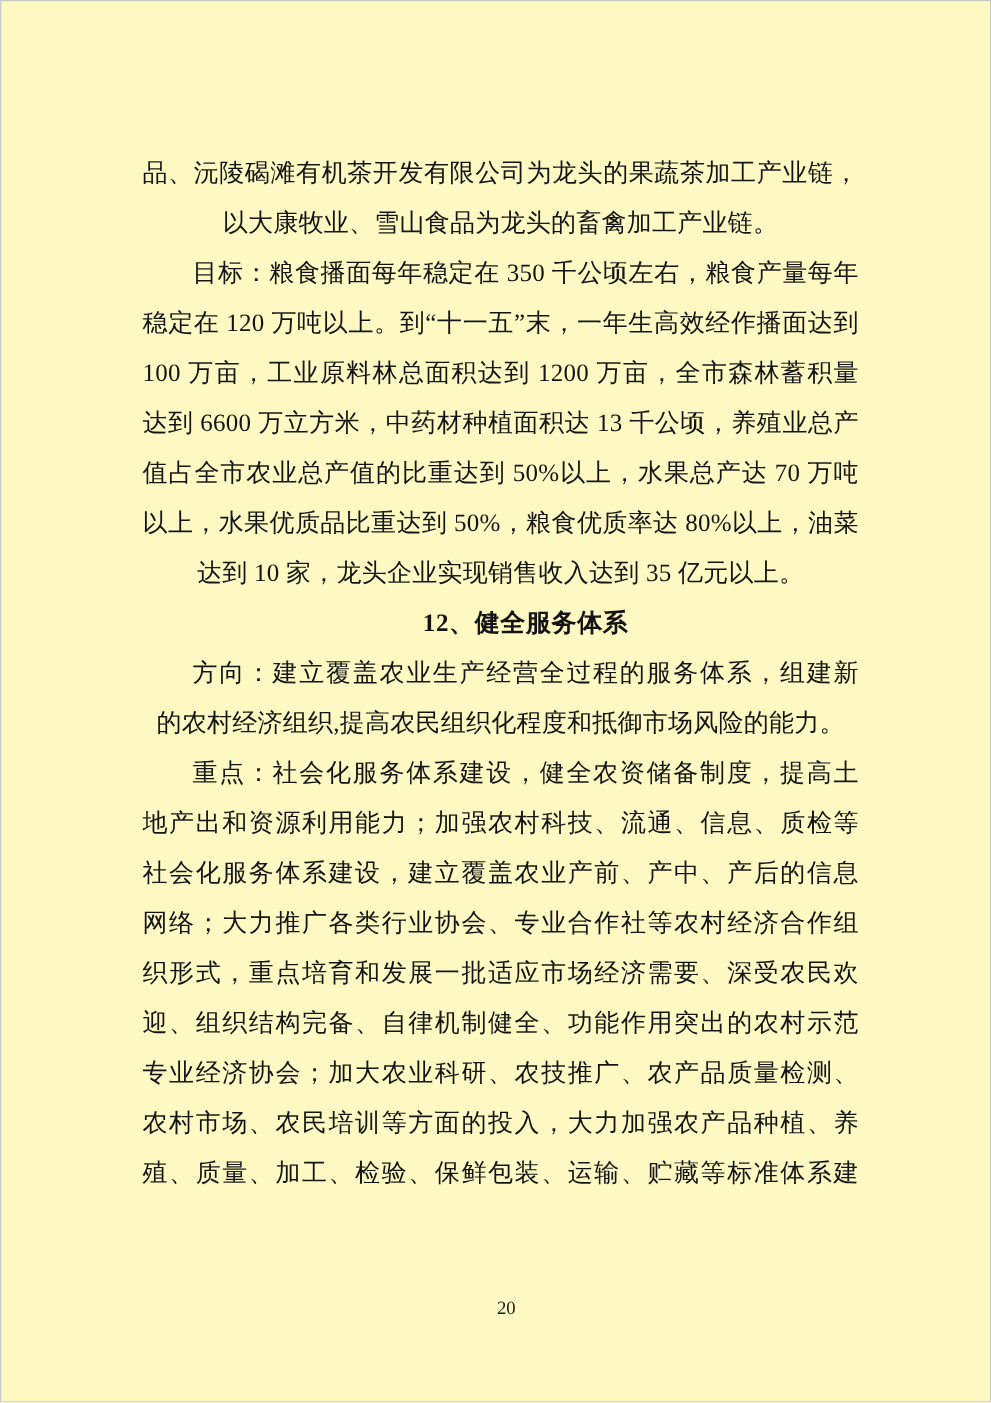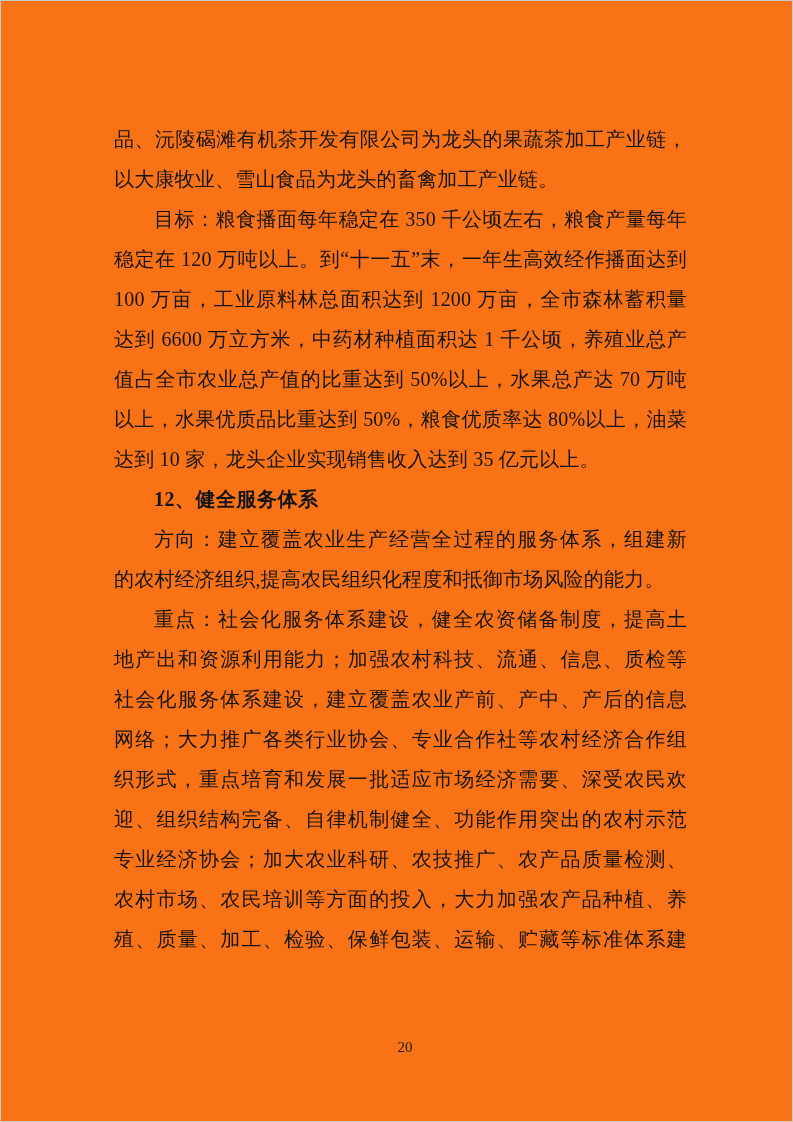--- a/index.html
+++ b/index.html
@@ -4,40 +4,40 @@
 <style>
   html, body {
     margin: 0;
     padding: 0;
     background: #ffffff;
   }
   .page {
     position: relative;
     width: 791px;
     height: 1120px;
-    background: #f97316;
+    background: #fef9c3;
     border: 1px solid #c9c9c9;
     overflow: hidden;
     font-family: "Liberation Serif", "DejaVu Serif", serif;
     color: #141414;
   }
   .text-block {
     position: absolute;
     left: 113px;
     top: 118px;
     width: 573px;
     font-size: 20px;
     line-height: 40px;
   }
   .para {
     margin: 0;
     padding: 0;
   }
   .line {
-    text-align: left;
+    text-align: center;
     white-space: normal;
     letter-spacing: 0.2px;
   }
   .line.justified {
     text-align: justify;
     text-align-last: justify;
     text-justify: inter-character;
   }
   .para.indent .line:first-child {
     text-indent: 2em;
@@ -64,21 +64,21 @@
 <div class="page">
   <div class="text-block" id="text-block">
       <div class="para">
         <div class="line justified">品、沅陵碣滩有机茶开发有限公司为龙头的果蔬茶加工产业链，</div>
         <div class="line">以大康牧业、雪山食品为龙头的畜禽加工产业链。</div>
       </div>
       <div class="para indent">
         <div class="line justified">目标：粮食播面每年稳定在 350 千公顷左右，粮食产量每年</div>
         <div class="line justified">稳定在 120 万吨以上。到“十一五”末，一年生高效经作播面达到</div>
         <div class="line justified">100 万亩，工业原料林总面积达到 1200 万亩，全市森林蓄积量</div>
-        <div class="line justified">达到 6600 万立方米，中药材种植面积达 1 千公顷，养殖业总产</div>
+        <div class="line justified">达到 6600 万立方米，中药材种植面积达 13 千公顷，养殖业总产</div>
         <div class="line justified">值占全市农业总产值的比重达到 50%以上，水果总产达 70 万吨</div>
         <div class="line justified">以上，水果优质品比重达到 50%，粮食优质率达 80%以上，油菜</div>
         <div class="line">达到 10 家，龙头企业实现销售收入达到 35 亿元以上。</div>
       </div>
       <div class="para indent heading">
         <div class="line">12、健全服务体系</div>
       </div>
       <div class="para indent">
         <div class="line justified">方向：建立覆盖农业生产经营全过程的服务体系，组建新</div>
         <div class="line">的农村经济组织,提高农民组织化程度和抵御市场风险的能力。</div>

